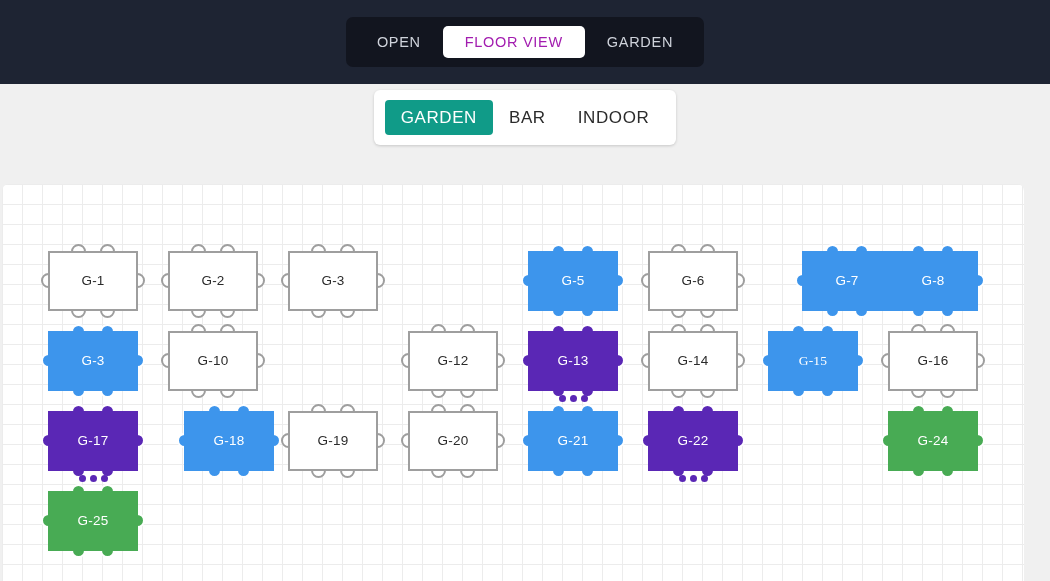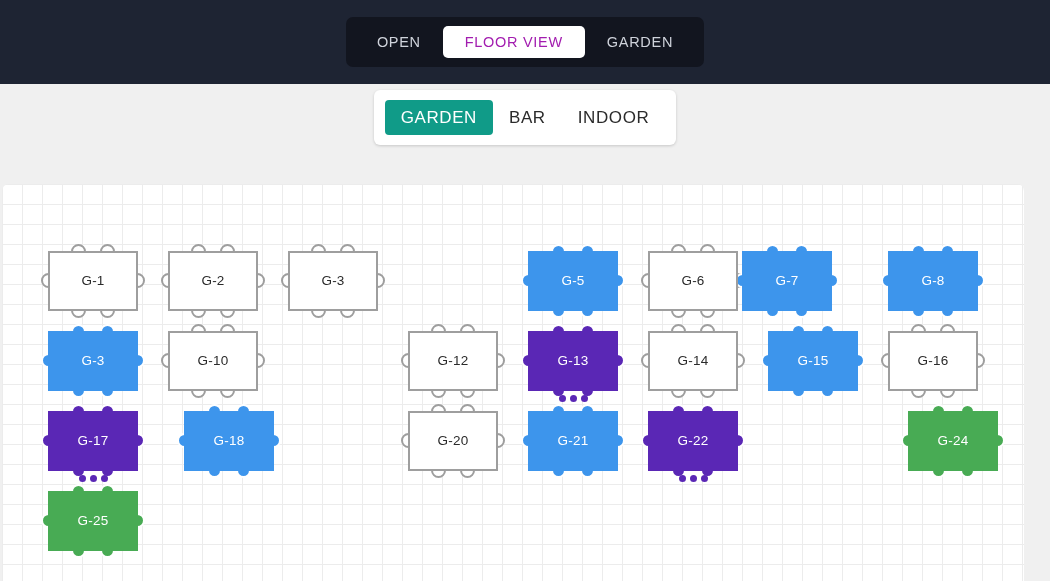--- a/index.html
+++ b/index.html
@@ -254,21 +254,21 @@
         <div class="seat t1"></div>
         <div class="seat t2"></div>
         <div class="seat b1"></div>
         <div class="seat b2"></div>
         <div class="seat l"></div>
         <div class="seat r"></div>
         <div class="top">
           <span class="label">G-6</span>
         </div>
       </div>
-      <div class="table filled blue" style="left: 740px; top: 67px;">
+      <div class="table filled blue" style="left: 800px; top: 67px;">
         <div class="seat t1"></div>
         <div class="seat t2"></div>
         <div class="seat b1"></div>
         <div class="seat b2"></div>
         <div class="seat l"></div>
         <div class="seat r"></div>
         <div class="top">
           <span class="label">G-7</span>
         </div>
       </div>
@@ -336,21 +336,21 @@
         <div class="seat t1"></div>
         <div class="seat t2"></div>
         <div class="seat b1"></div>
         <div class="seat b2"></div>
         <div class="seat l"></div>
         <div class="seat r"></div>
         <div class="top">
           <span class="label">G-14</span>
         </div>
       </div>
-      <div class="table filled blue" style="left: 766px; top: 147px;">
+      <div class="table filled blue" style="left: 766px; top: 147px; font-family: Liberation Serif, serif;">
         <div class="seat t1"></div>
         <div class="seat t2"></div>
         <div class="seat b1"></div>
         <div class="seat b2"></div>
         <div class="seat l"></div>
         <div class="seat r"></div>
         <div class="top">
           <span class="label">G-15</span>
         </div>
       </div>
@@ -385,20 +385,31 @@
         <div class="seat t1"></div>
         <div class="seat t2"></div>
         <div class="seat b1"></div>
         <div class="seat b2"></div>
         <div class="seat l"></div>
         <div class="seat r"></div>
         <div class="top">
           <span class="label">G-18</span>
         </div>
       </div>
+      <div class="table free" style="left: 286px; top: 227px;">
+        <div class="seat t1"></div>
+        <div class="seat t2"></div>
+        <div class="seat b1"></div>
+        <div class="seat b2"></div>
+        <div class="seat l"></div>
+        <div class="seat r"></div>
+        <div class="top">
+          <span class="label">G-19</span>
+        </div>
+      </div>
       <div class="table free" style="left: 406px; top: 227px;">
         <div class="seat t1"></div>
         <div class="seat t2"></div>
         <div class="seat b1"></div>
         <div class="seat b2"></div>
         <div class="seat l"></div>
         <div class="seat r"></div>
         <div class="top">
           <span class="label">G-20</span>
         </div>
@@ -423,21 +434,21 @@
         <div class="seat r"></div>
         <div class="top">
           <span class="label">G-22</span>
         </div>
         <div class="dots">
           <i style="background: rgb(90, 39, 181);"></i>
           <i style="background: rgb(90, 39, 181);"></i>
           <i style="background: rgb(90, 39, 181);"></i>
         </div>
       </div>
-      <div class="table filled green" style="left: 906px; top: 227px;">
+      <div class="table filled green" style="left: 886px; top: 227px;">
         <div class="seat t1"></div>
         <div class="seat t2"></div>
         <div class="seat b1"></div>
         <div class="seat b2"></div>
         <div class="seat l"></div>
         <div class="seat r"></div>
         <div class="top">
           <span class="label">G-24</span>
         </div>
       </div>

